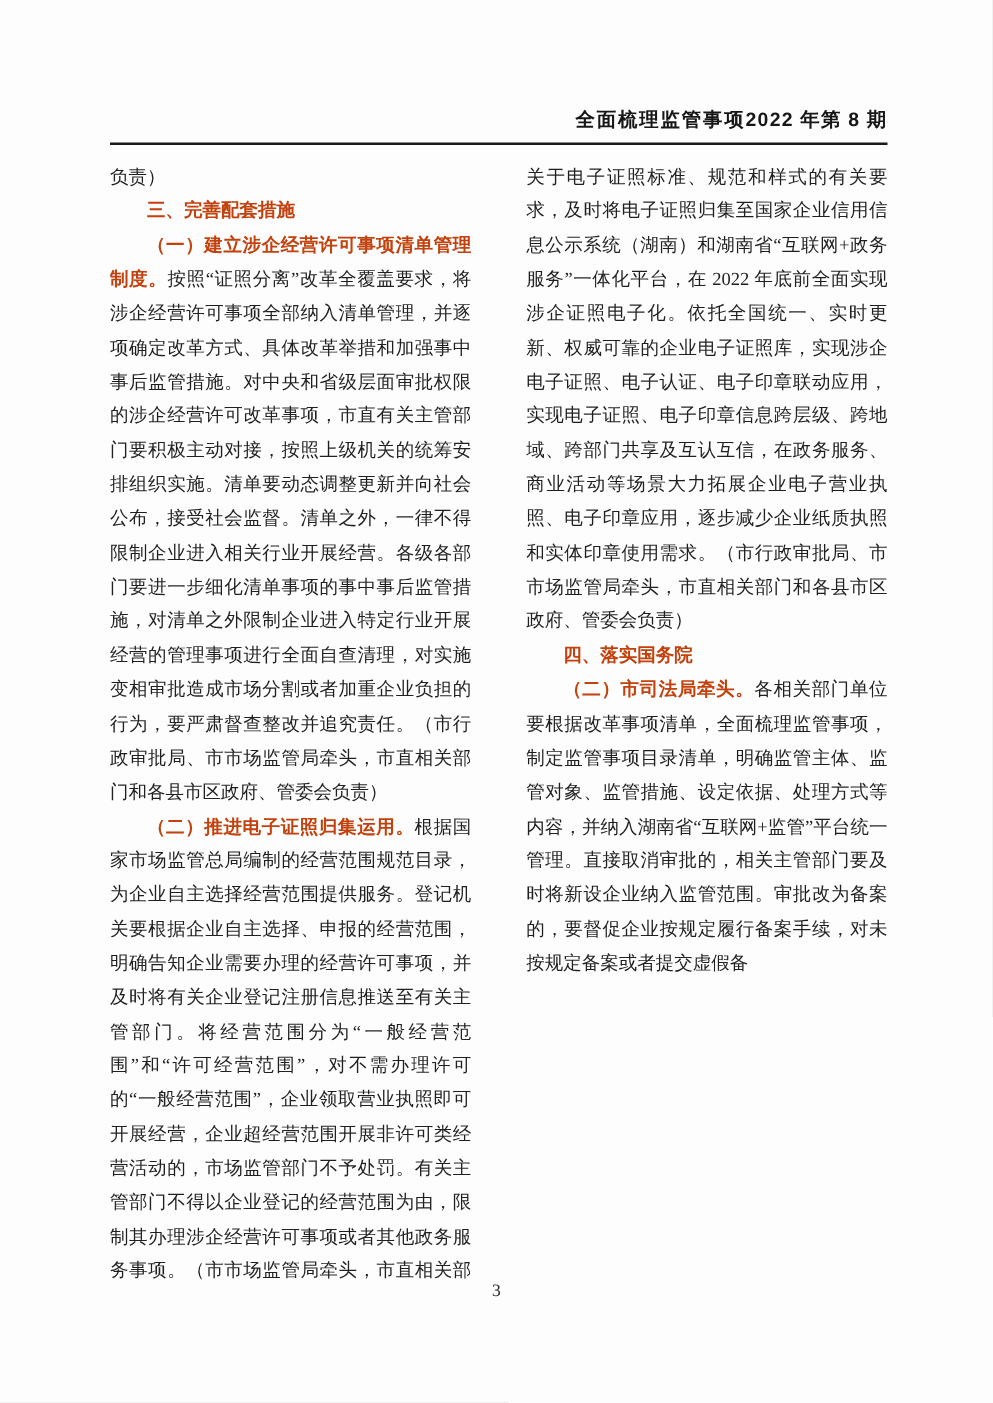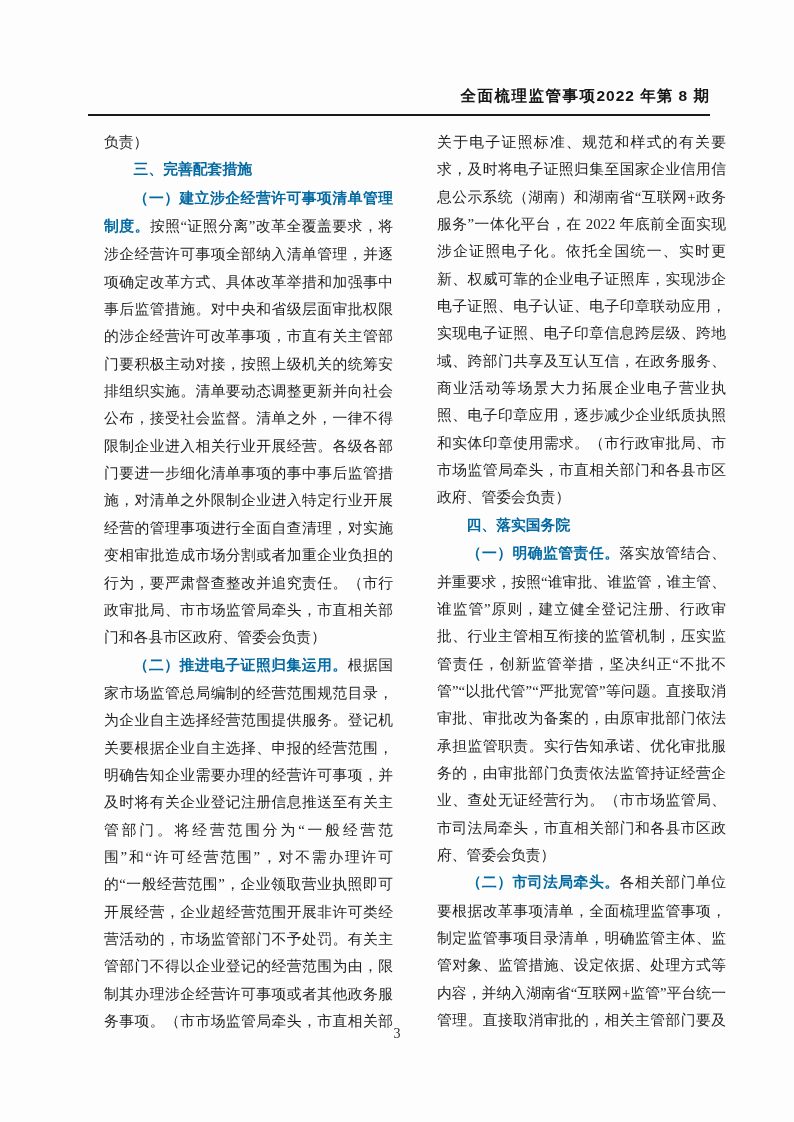--- a/index.html
+++ b/index.html
@@ -21,41 +21,41 @@
     font-weight:bold;
     font-size:15.5px;
     letter-spacing:1.5px;
     color:#161616;
   }
   .header-text .issue { margin-left:0; letter-spacing:1px; }
   .header-rule { margin-top:7px; border-bottom:2px solid #1a1a1a; height:0; }
 
   
   .content {
-    position:absolute; left:104px; top:129px;
+    position:absolute; left:88px; top:129px;
     width:622px; height:900px;
     display:flex; gap:44px;
     overflow:hidden;
     justify-content:space-between;
   }
   .column { width:298px; height:100%; overflow:hidden; }
   p.para {
     margin:0;
     font-size:14.8px;
     line-height:27.35px;
     text-align:justify;
     text-justify:inter-character;
     word-break:break-all;
     color:#1f1f1f;
   }
   p.para.indent { text-indent:2em; }
   .seg-lead {
     font-weight:bold;
-    font-family:Liberation Mono, monospace;
-    color:#0369a1;
+    font-family:Liberation Serif, serif;
+    color:#c2410c;
   }
   .seg-body { font-weight:normal; }
 
   
   .footer {
     position:absolute; left:0; top:1026px; width:794px;
     text-align:center;
     font-size:14px;
     color:#2a2a2a;
   }
@@ -76,21 +76,20 @@
     <div class="column">
         <p class="para"><span class="seg-body">负责）</span></p>
         <p class="para indent"><span class="seg-lead">三、完善配套措施</span></p>
         <p class="para indent"><span class="seg-lead">（一）建立涉企经营许可事项清单管理制度。</span><span class="seg-body">按照“证照分离”改革全覆盖要求，将涉企经营许可事项全部纳入清单管理，并逐项确定改革方式、具体改革举措和加强事中事后监管措施。对中央和省级层面审批权限的涉企经营许可改革事项，市直有关主管部门要积极主动对接，按照上级机关的统筹安排组织实施。清单要动态调整更新并向社会公布，接受社会监督。清单之外，一律不得限制企业进入相关行业开展经营。各级各部门要进一步细化清单事项的事中事后监管措施，对清单之外限制企业进入特定行业开展经营的管理事项进行全面自查清理，对实施变相审批造成市场分割或者加重企业负担的行为，要严肃督查整改并追究责任。（市行政审批局、市市场监管局牵头，市直相关部门和各县市区政府、管委会负责）</span></p>
         <p class="para indent"><span class="seg-lead">（二）推进电子证照归集运用。</span><span class="seg-body">根据国家市场监管总局编制的经营范围规范目录，为企业自主选择经营范围提供服务。登记机关要根据企业自主选择、申报的经营范围，明确告知企业需要办理的经营许可事项，并及时将有关企业登记注册信息推送至有关主管部门。将经营范围分为“一般经营范围”和“许可经营范围”，对不需办理许可的“一般经营范围”，企业领取营业执照即可开展经营，企业超经营范围开展非许可类经营活动的，市场监管部门不予处罚。有关主管部门不得以企业登记的经营范围为由，限制其办理涉企经营许可事项或者其他政务服务事项。（市市场监管局牵头，市直相关部门和各县市区政府、管委会负责）</span></p>
         <p class="para indent"><span class="seg-lead">（三）推进电子证照归集运用。</span><span class="seg-body">落实国务院</span></p>
       </div>
     <div class="column">
         <p class="para"><span class="seg-body">关于电子证照标准、规范和样式的有关要求，及时将电子证照归集至国家企业信用信息公示系统（湖南）和湖南省“互联网+政务服务”一体化平台，在 2022 年底前全面实现涉企证照电子化。依托全国统一、实时更新、权威可靠的企业电子证照库，实现涉企电子证照、电子认证、电子印章联动应用，实现电子证照、电子印章信息跨层级、跨地域、跨部门共享及互认互信，在政务服务、商业活动等场景大力拓展企业电子营业执照、电子印章应用，逐步减少企业纸质执照和实体印章使用需求。（市行政审批局、市市场监管局牵头，市直相关部门和各县市区政府、管委会负责）</span></p>
         <p class="para indent"><span class="seg-lead">四、落实国务院</span></p>
-        <p class="para indent"><span class="seg-lead">（一）明确监管责任。</span><span class="seg-body">落实放管结合、并重要求，按照“谁审批、谁监管，谁主管、谁监管”原则，建立健全登记注册、行政审批、行业主管相互衔接的监管机制，压实监管责任，创新监管举措，坚决纠正“不批不管”“以批代管”“严批宽管”等问题。直接取消审批、审批改为备案的，由原审批部门依法承担监管职责。实行告知承诺、优化审批服务的，由审批部门负责依法监管持证经营企业、查处无证经营行为。（市市场监管局、市司法局牵头，市直相关部门和各县市区政府、管委会负责）</span></p>
         <p class="para indent"><span class="seg-lead">（二）市司法局牵头。</span><span class="seg-body">各相关部门单位要根据改革事项清单，全面梳理监管事项，制定监管事项目录清单，明确监管主体、监管对象、监管措施、设定依据、处理方式等内容，并纳入湖南省“互联网+监管”平台统一管理。直接取消审批的，相关主管部门要及时将新设企业纳入监管范围。审批改为备案的，要督促企业按规定履行备案手续，对未按规定备案或者提交虚假备</span></p>
       </div>
   </main>
 
   <footer class="footer">
     <span>3</span>
   </footer>
 
 </div>
 

